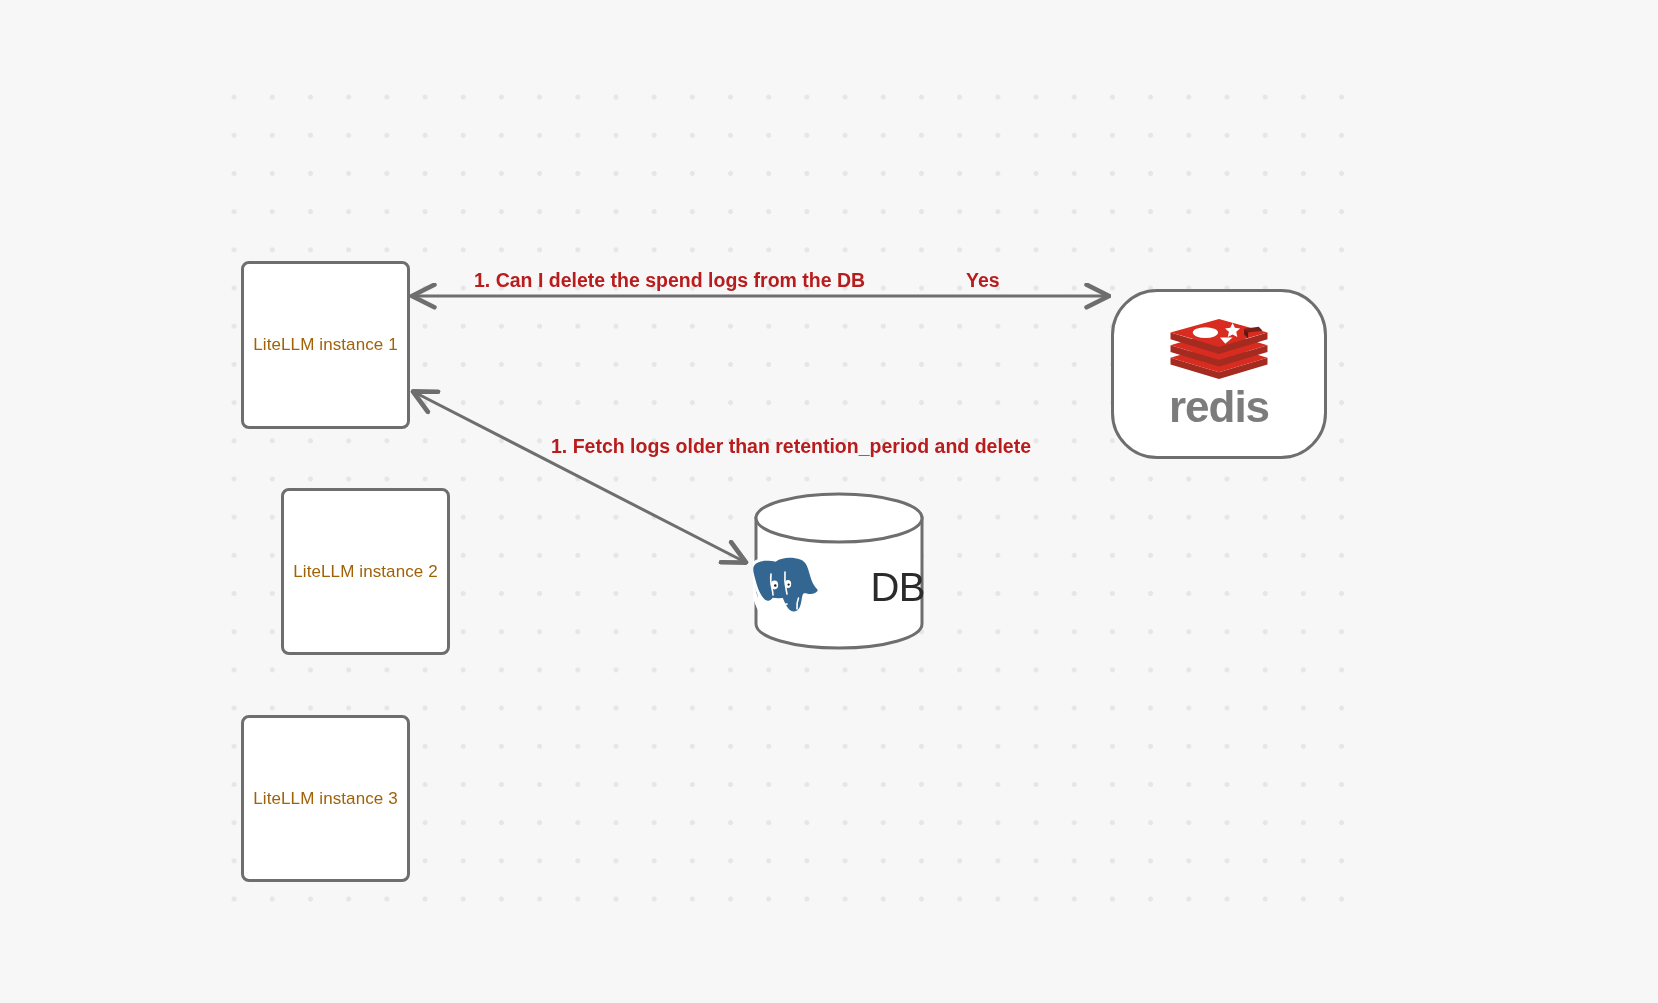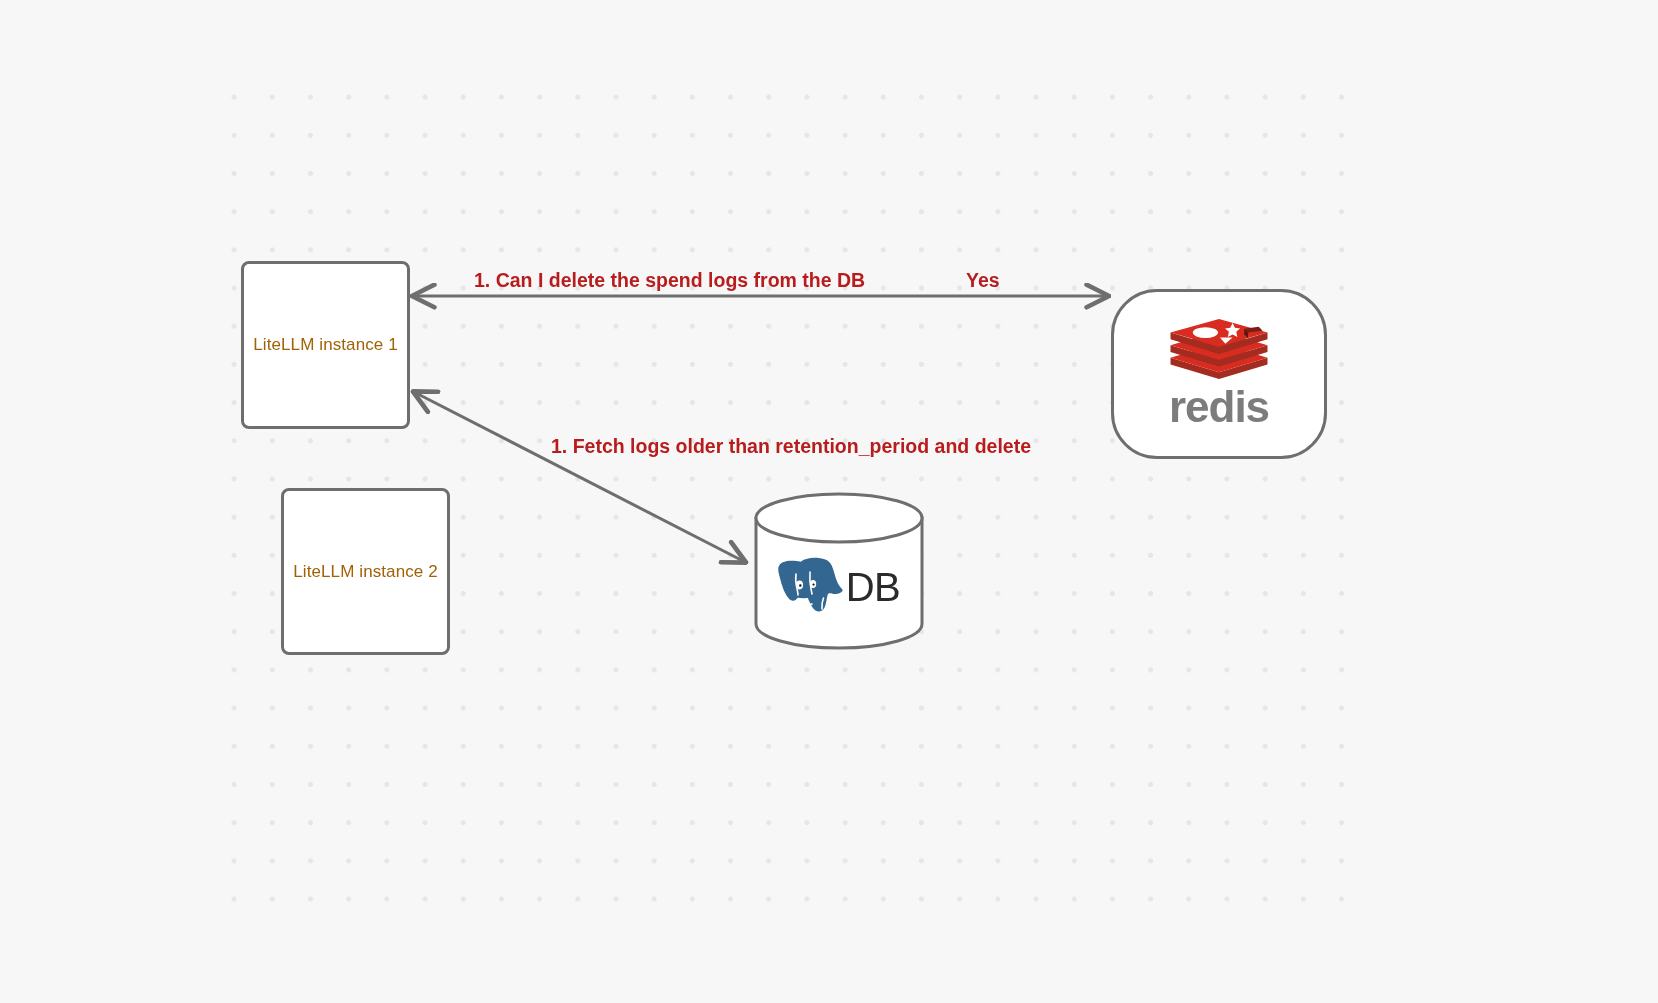--- a/index.html
+++ b/index.html
@@ -97,21 +97,21 @@
   }
   #node-db svg.cyl { position: absolute; inset: 0; }
   .db-inner {
     position: absolute;
     left: 0;
     top: 52px;
     width: 172px;
     height: 86px;
     display: flex;
     align-items: center;
-    justify-content: center;
+    justify-content: space-between;
     gap: 2px;
   }
   .pg-elephant { width: 66px; height: 66px; display: block; }
   .db-text {
     font-family: "Liberation Sans", sans-serif;
     font-size: 40px;
     color: #2b2b2b;
     letter-spacing: -0.5px;
     line-height: 1;
     user-select: none;
@@ -172,20 +172,23 @@
   <div class="edge-label" id="label-2">1.  Fetch logs older than retention_period and delete</div>
 
   <div class="node-box" id="box-llm1">
     <span class="node-label">LiteLLM instance 1</span>
   </div>
 
   <div class="node-box" id="box-llm2">
     <span class="node-label">LiteLLM instance 2</span>
   </div>
 
+  <div class="node-box" id="box-llm3">
+    <span class="node-label">LiteLLM instance 3</span>
+  </div>
 
   <div id="node-redis">
     <svg class="redis-mark" viewBox="0 0 108 66">
 
       <path d="M54 62 L4 47 L4 40 L54 55 L104 40 L104 47 Z" fill="#a32b20"></path>
       <path d="M4 40 L54 25 L104 40 L54 55 Z" fill="#d82c20"></path>
 
       <path d="M54 49 L4 34 L4 27 L54 42 L104 27 L104 34 Z" fill="#a32b20"></path>
       <path d="M4 27 L54 12 L104 27 L54 42 Z" fill="#d82c20"></path>
 

